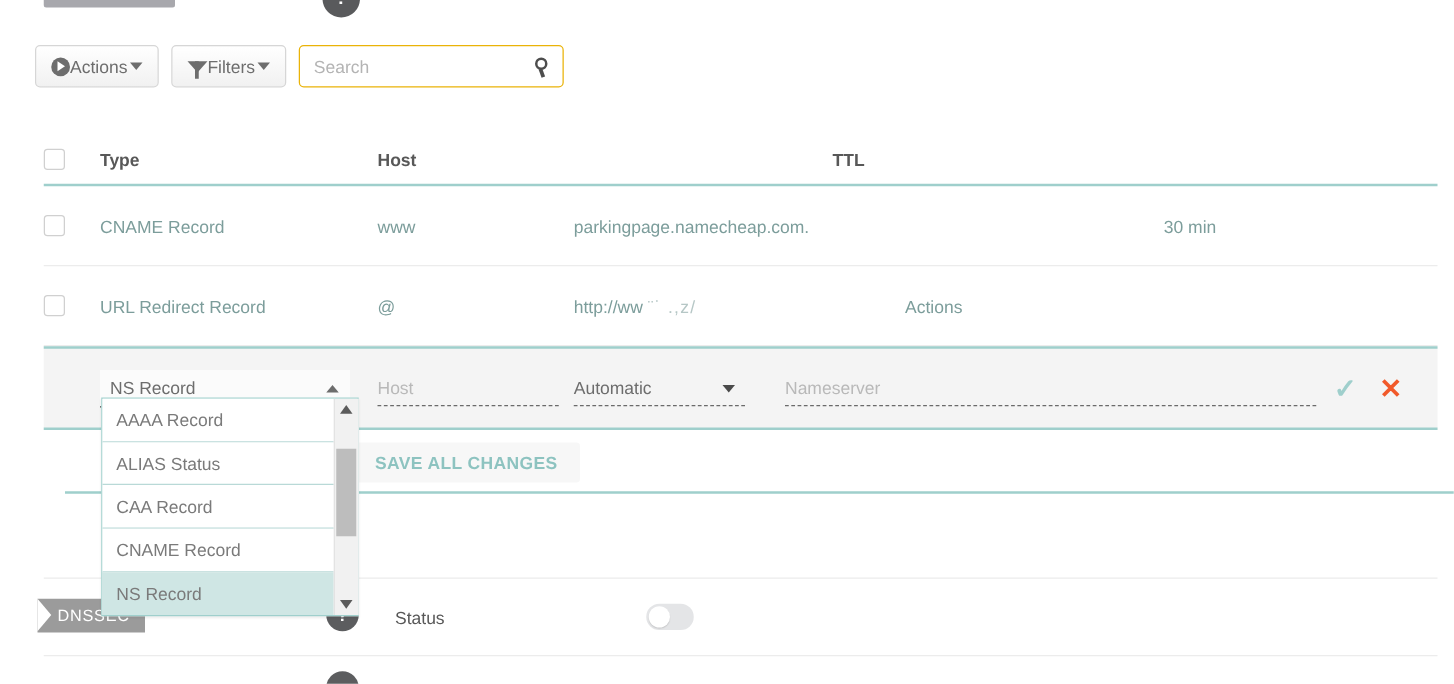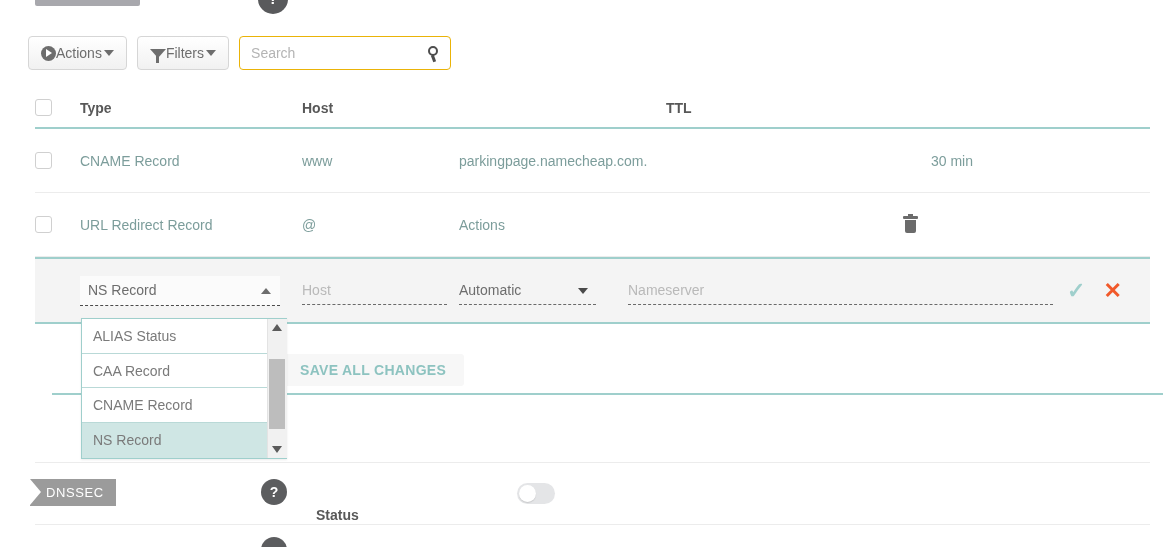--- a/index.html
+++ b/index.html
@@ -138,21 +138,21 @@
   .icon-search::after {
     content: "";
     position: absolute;
     left: 2px; top: 7px;
     width: 2.5px; height: 7px;
     background: #4d4d4d;
     transform: rotate(-20deg);
   }
 
   
-  .table { position: absolute; left: 35px; top: 88px; width: 1115px; }
+  .table { position: absolute; left: 35px; top: 108px; width: 1115px; }
   .row {
     position: relative;
     display: flex;
     align-items: center;
     height: 40px;
   }
   .row.head { height: 39px; border-bottom: 2px solid #9fcfcc; }
   .row.data { height: 63px; border-bottom: 1px solid #ececec; }
   .row.edit {
     height: 63px;
@@ -405,23 +405,23 @@
     background: #5c5d5f;
     color: #fff;
     font-size: 14px;
     font-weight: bold;
     text-align: center;
     line-height: 26px;
     cursor: pointer;
   }
   .status-label {
     position: absolute;
-    left: 316px; top: 507px;
-    font-size: 14px;
-    font-weight: bold;
+    left: 316px; top: 486px;
+    font-size: 14px;
+    font-weight: normal;
     color: #585858;
   }
   .toggle {
     position: absolute;
     left: 517px; top: 483px;
     width: 38px; height: 21px;
     border-radius: 11px;
     background: #e4e5e7;
     cursor: pointer;
   }
@@ -491,20 +491,24 @@
       </span>
     </div>
   </div>
 
   <div class="row data">
     <div class="c-check">
       <div class="cb"></div>
     </div>
     <div class="c-type cell">URL Redirect Record</div>
     <div class="c-host cell">@</div>
+    <div class="c-value cell">
+      <span>http://ww</span>
+      <span class="redact">¨˙ .,z/</span>
+    </div>
     <div class="c-extra cell">Actions</div>
     <div class="c-ttl cell"></div>
     <div class="c-act">
       <span class="icon-trash">
         <span class="trash-handle"></span>
       </span>
     </div>
   </div>
 
   <div class="row edit">
@@ -538,20 +542,21 @@
   </div>
 
 </div>
 
 <div class="save-bar">
   <div class="save-btn">SAVE ALL CHANGES</div>
 </div>
 
 <div class="dropdown">
   <div class="dd-list">
+    <div class="dd-item">AAAA Record</div>
     <div class="dd-item">ALIAS Status</div>
     <div class="dd-item">CAA Record</div>
     <div class="dd-item">CNAME Record</div>
     <div class="dd-item sel">NS Record</div>
   </div>
   <div class="dd-scroll">
     <span class="dd-arrow-up"></span>
     <span class="dd-thumb"></span>
     <span class="dd-arrow-dn"></span>
   </div>

